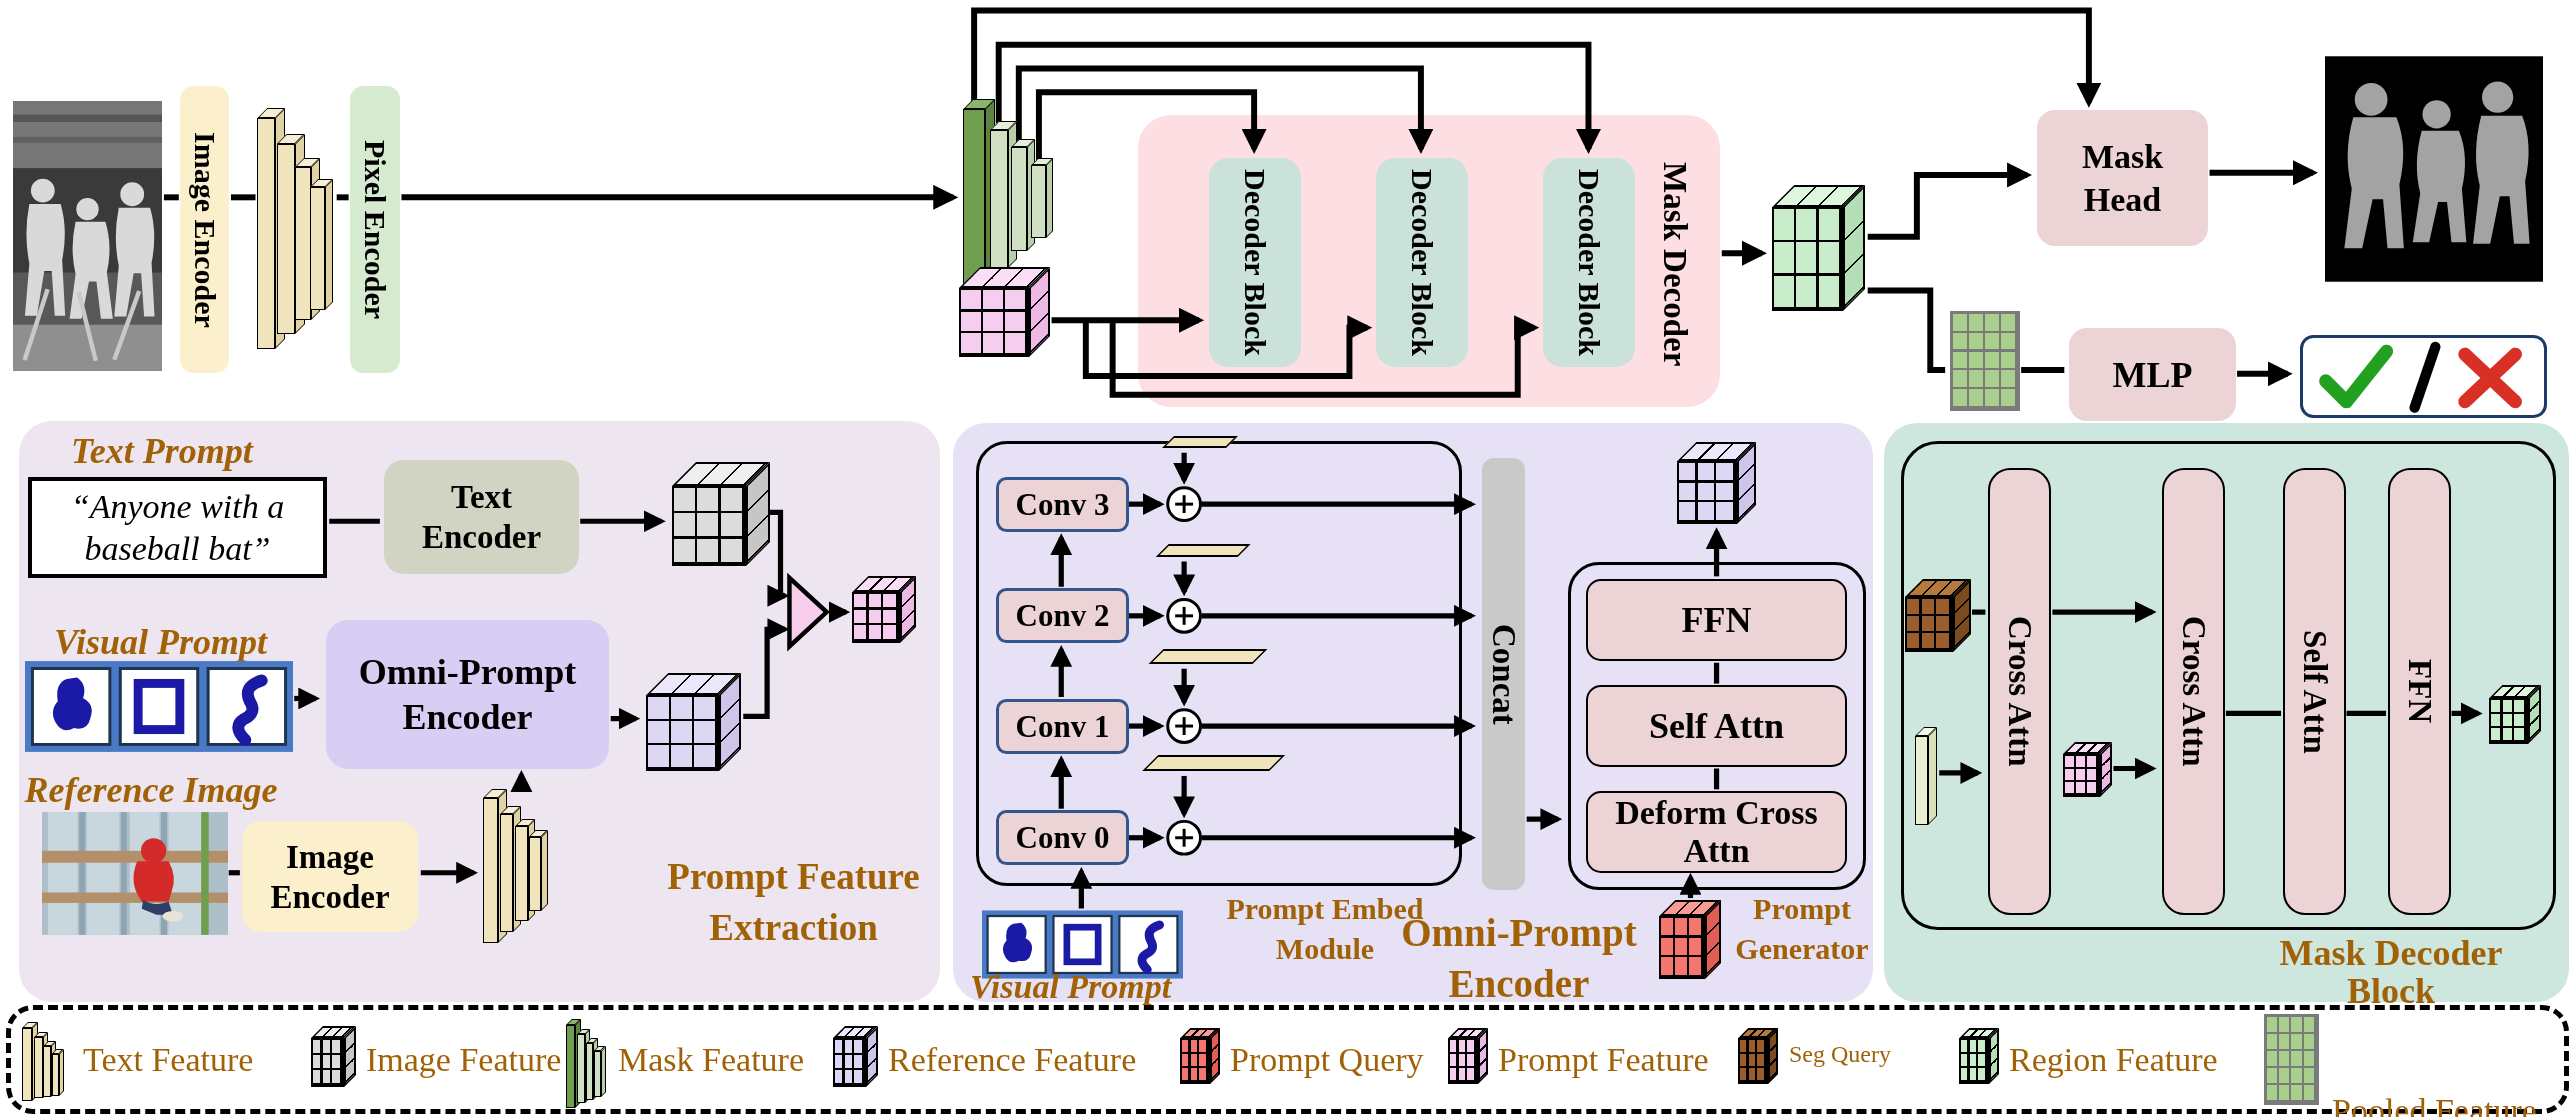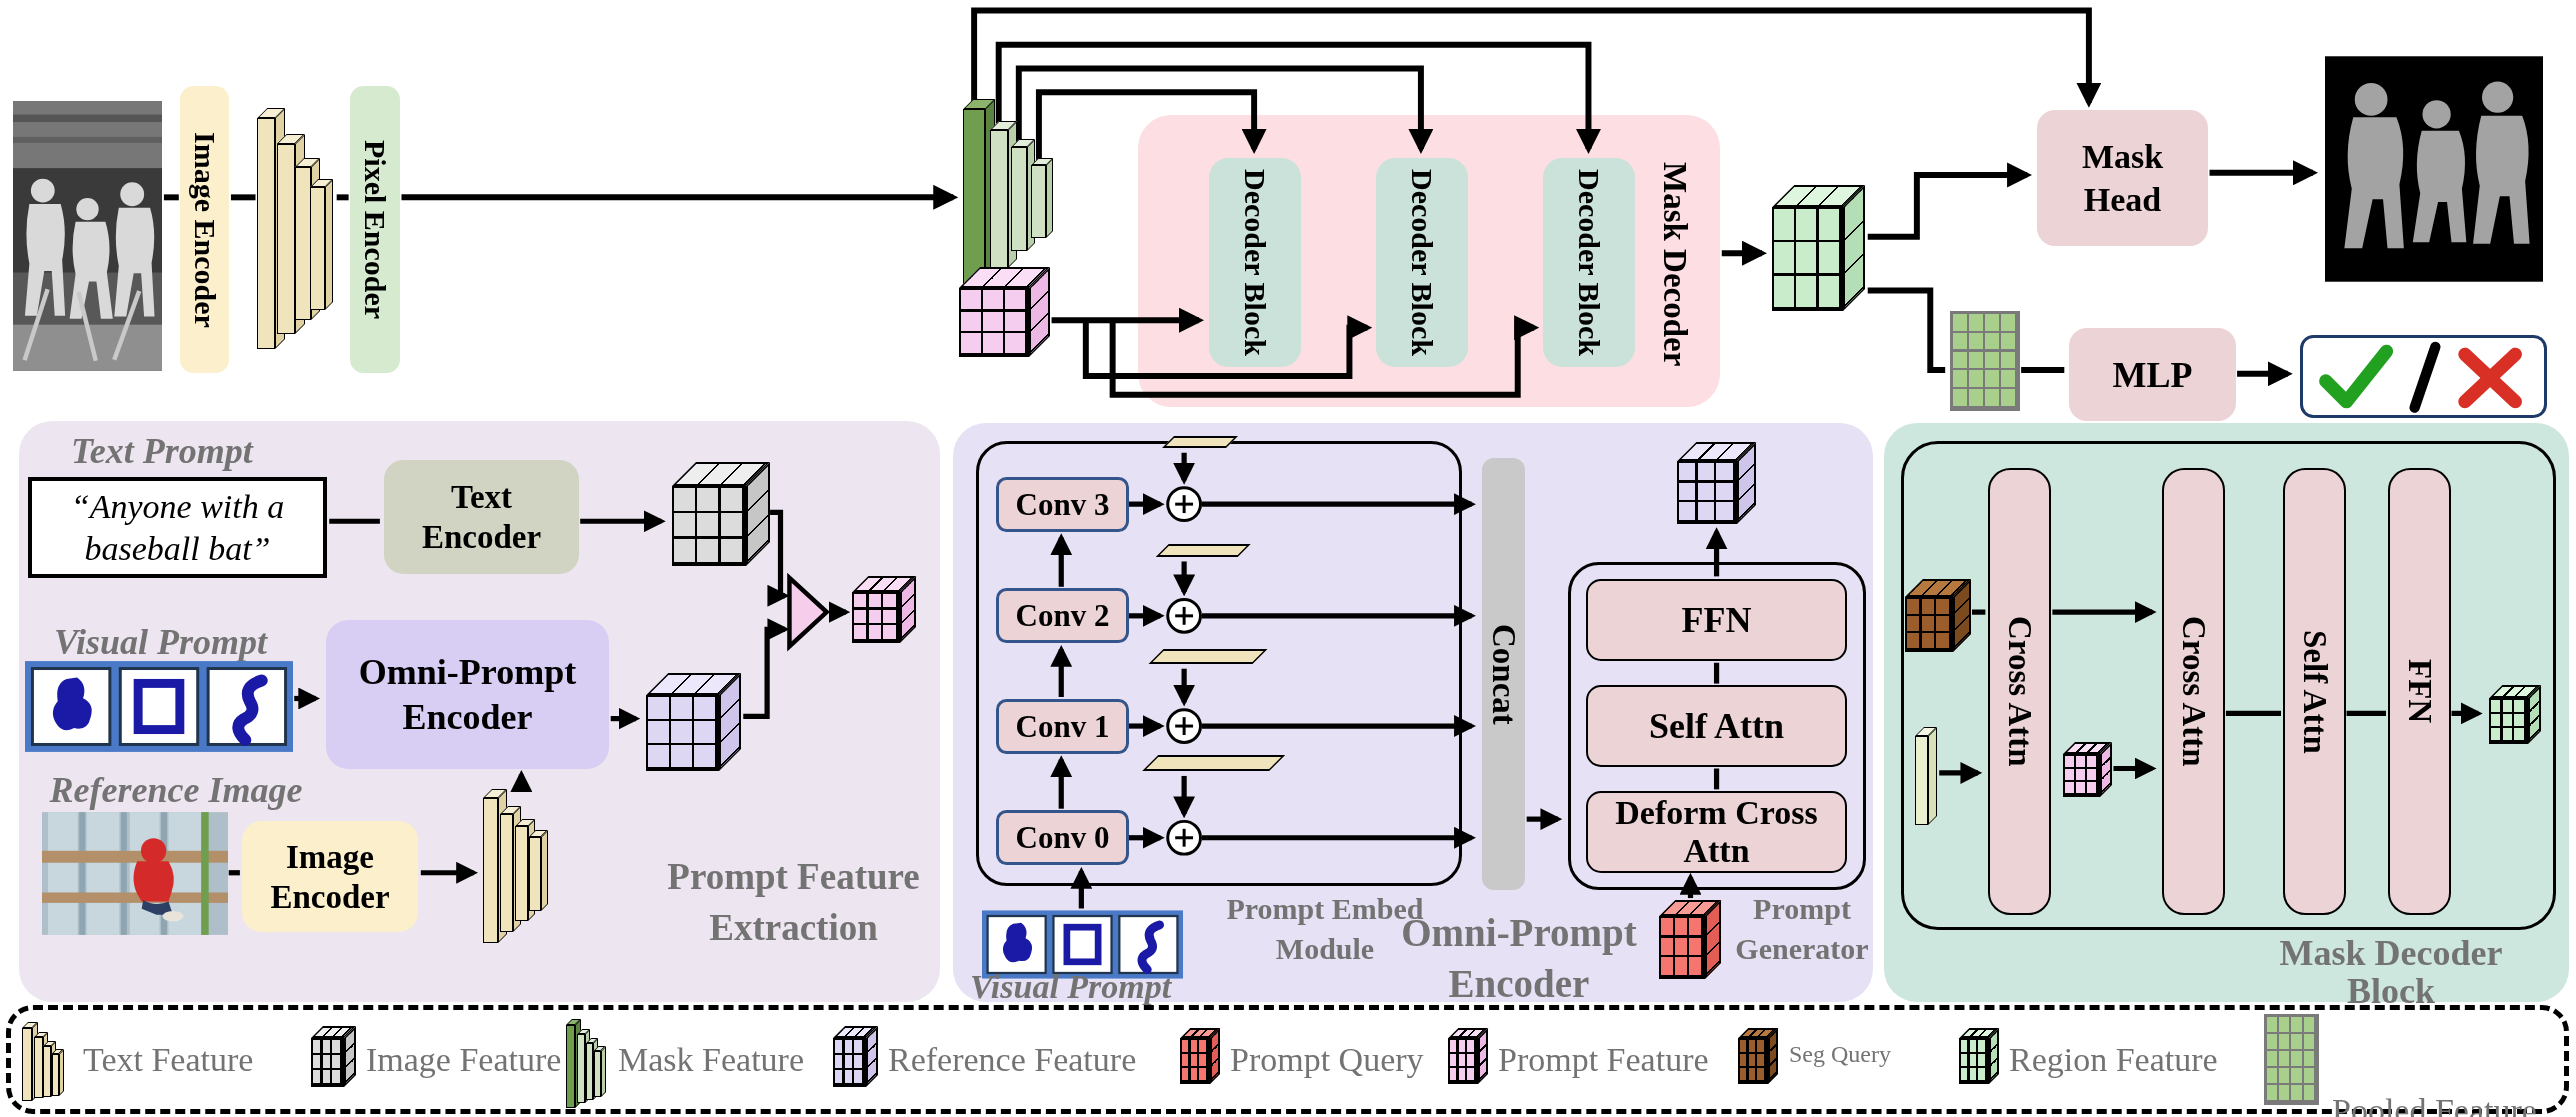--- a/index.html
+++ b/index.html
@@ -6,21 +6,21 @@
   #stage{position:relative;width:2576px;height:1117px;background:#fff;overflow:hidden;
          font-family:"Liberation Serif",serif;}
   .panel{position:absolute;border-radius:33px;z-index:1;}
   .wires{position:absolute;left:0;top:0;z-index:2;}
   .comp{position:absolute;z-index:3;}
   .box{position:absolute;z-index:3;display:flex;align-items:center;justify-content:center;
        text-align:center;font-family:"Liberation Serif",serif;font-weight:bold;color:#000;
        box-sizing:border-box;}
   .col{flex-direction:column;}
   .vtext{writing-mode:vertical-rl;}
-  .lbl{position:absolute;z-index:3;font-family:"Liberation Serif",serif;color:#737373;white-space:nowrap;}
+  .lbl{position:absolute;z-index:3;font-family:"Liberation Serif",serif;color:#a16207;white-space:nowrap;}
   .bi{font-style:italic;font-weight:bold;}
   
   .cube{position:absolute;z-index:3;}
   .cube>i{position:absolute;display:block;box-sizing:border-box;border:2.2px solid #000;}
   .cube>.f{left:0;top:var(--d);width:var(--w);height:var(--h);background-color:var(--cf);
     background-image:
       repeating-linear-gradient(to right,transparent 0 calc(100%/3 - 2.2px),#000 calc(100%/3 - 2.2px) calc(100%/3)),
       repeating-linear-gradient(to bottom,transparent 0 calc(100%/3 - 2.2px),#000 calc(100%/3 - 2.2px) calc(100%/3));}
   .cube>.t{left:0;top:0;width:var(--w);height:var(--d);transform:skewX(-45deg);transform-origin:0 100%;
     background-color:var(--ct);
@@ -321,21 +321,21 @@
       <i class="s"></i>
       <i class="f"></i>
     </div>
 
   <div class="cube c-pink" style="left:852px;top:576px;--w:48px;--h:51px;--d:16.4px;">
       <i class="t"></i>
       <i class="s"></i>
       <i class="f"></i>
     </div>
 
-  <div class="lbl bi" style="left:24.6px;top:769px;font-size:36px;margin-left:25px;">Reference Image</div>
+  <div class="lbl bi" style="left:24.6px;top:769px;font-size:36px;">Reference Image</div>
 
   <svg class="comp" style="left:42px;top:812px;" width="186" height="123" viewBox="0 0 250 165">
     <rect width="250" height="165" fill="#aebfc9"></rect>
     <g fill="#c8d6dd">
         <rect x="8" width="40" height="165"></rect>
         <rect x="60" width="44" height="165"></rect>
         <rect x="118" width="40" height="165"></rect>
         <rect x="170" width="44" height="165"></rect>
       </g>
     <g fill="#8fa6b2">

